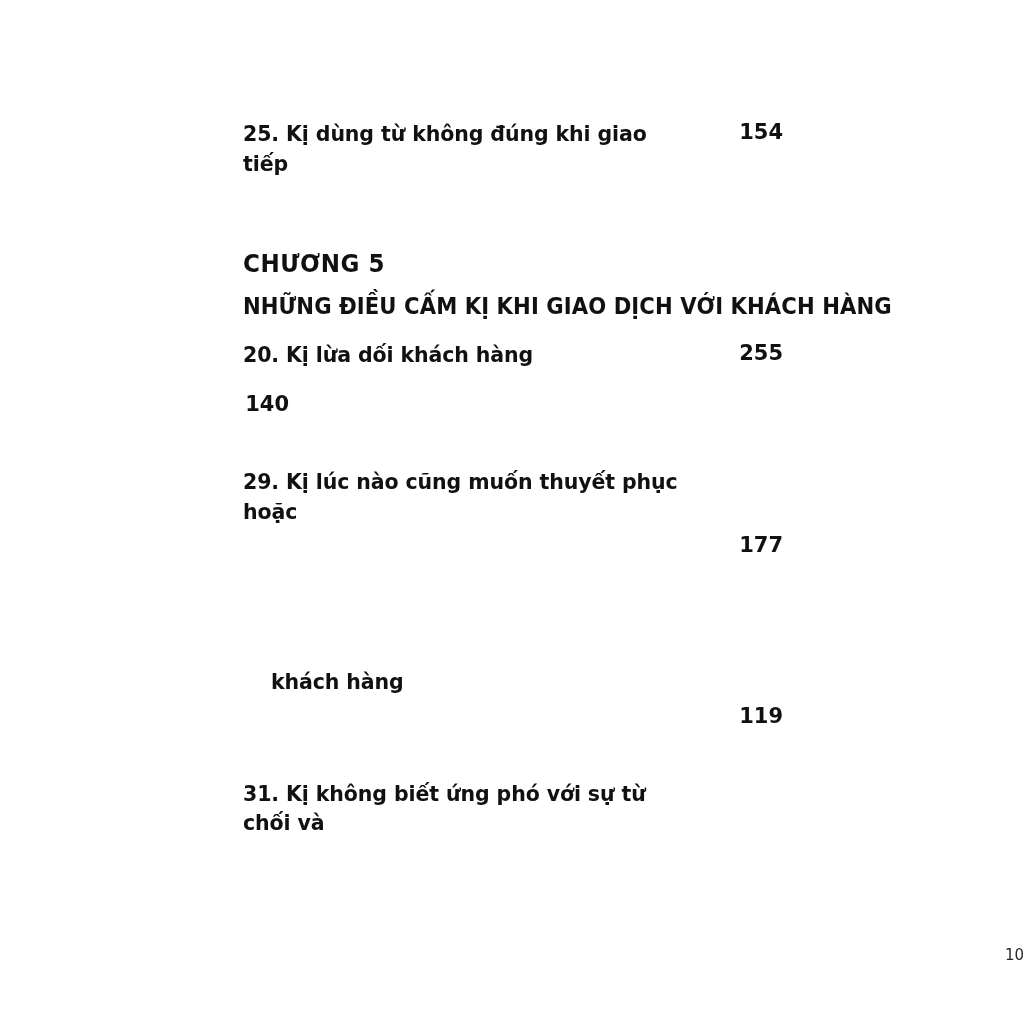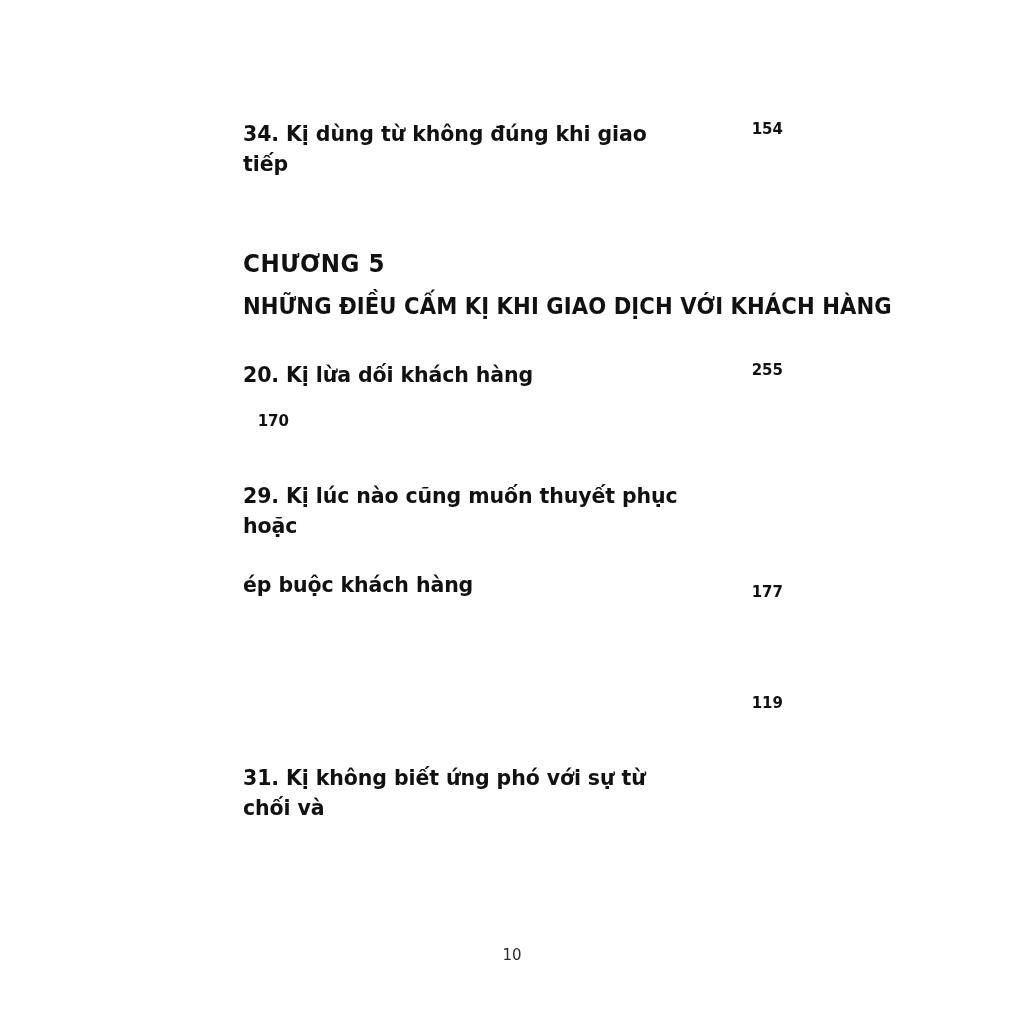--- a/index.html
+++ b/index.html
@@ -42,40 +42,40 @@
   .toc-title {
     font-size: 20.5px;
     font-weight: bold;
     line-height: 1.45;
     letter-spacing: -0.1px;
     max-width: 455px;
     white-space: pre-line;
     color: #111111;
   }
   .toc-page {
-    font-size: 15px;
+    font-size: 21px;
     font-weight: bold;
     color: #111111;
     min-width: 46px;
     text-align: right;
     flex: 0 0 auto;
   }
   .toc-page.align-bottom {
     align-self: flex-end;
   }
 
   
   .first-entry {
     margin-bottom: 0;
   }
 
   
   .chapter-block {
     margin-top: 70px;
-    margin-bottom: 40px;
+    margin-bottom: 20px;
   }
   .chapter-label {
     font-family: "DejaVu Sans", sans-serif;
     font-size: 25px;
     font-weight: bold;
     letter-spacing: 0.6px;
     color: #111111;
     margin-bottom: 14px;
     transform: scaleX(0.92);
     transform-origin: left center;
@@ -100,65 +100,65 @@
   .indent-line {
     display: block;
     padding-left: 28px;
   }
 
   .page-number {
     position: absolute;
     left: 0;
     right: 0;
     top: 946px;
-    text-align: center;
+    text-align: right;
     font-size: 15px;
     color: #2b2b2b;
     font-family: "DejaVu Sans", sans-serif;
   }
 </style>
 </head>
 <body>
 
 <div class="page">
   <div class="content">
 
     <div class="toc-row first-entry">
-      <div class="toc-title">34. Kị dùng từ không đúng khi giao tiếp</div>
+      <div class="toc-title">25. Kị dùng từ không đúng khi giao tiếp</div>
       <div class="toc-page">154</div>
     </div>
 
     <div class="chapter-block">
       <div class="chapter-label">CHƯƠNG 5</div>
       <div class="chapter-title">NHỮNG ĐIỀU CẤM KỊ KHI GIAO DỊCH VỚI KHÁCH HÀNG</div>
     </div>
 
     <div class="entries">
 
       <div class="toc-row">
         <div class="toc-title">20. Kị lừa dối khách hàng</div>
         <div class="toc-page">255</div>
       </div>
 
 
       <div class="toc-row">
-        <div class="toc-page align-bottom">170</div>
+        <div class="toc-page align-bottom">140</div>
       </div>
 
       <div class="toc-row">
         <div class="toc-title">
           <span>29. Kị lúc nào cũng muốn thuyết phục hoặc</span><br>
-          <span>ép buộc khách hàng</span>
         </div>
         <div class="toc-page align-bottom">177</div>
       </div>
 
       <div class="toc-row">
         <div class="toc-title">
           <br>
+          <span class="indent-line">khách hàng</span>
         </div>
         <div class="toc-page align-bottom">119</div>
       </div>
 
       <div class="toc-row">
         <div class="toc-title">
           <span>31. Kị không biết ứng phó với sự từ chối và</span><br>
           
         </div>
 

